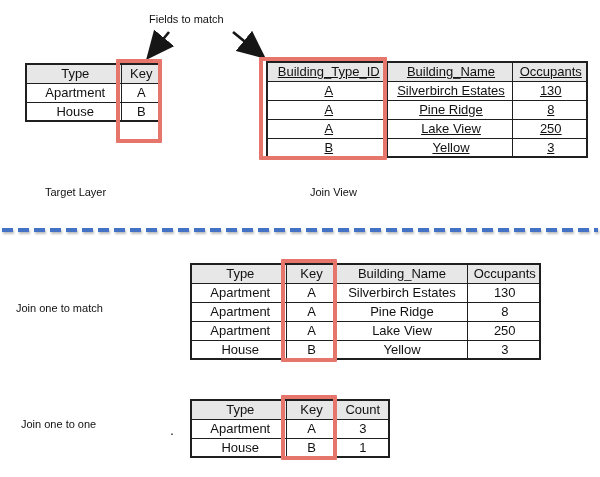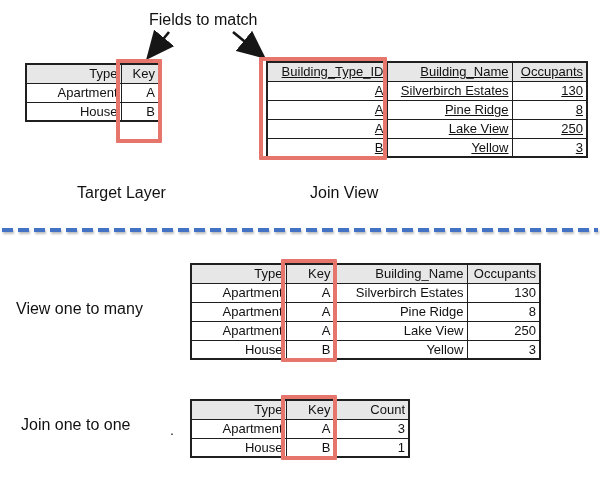--- a/index.html
+++ b/index.html
@@ -8,42 +8,42 @@
     --header-gray:#e8e7e7;
     --table-border:#1f1f1f;
     --ink:#111111;
   }
   html,body{margin:0;padding:0;background:#ffffff;}
   #canvas{
     position:relative;width:600px;height:477px;background:#ffffff;overflow:hidden;
     font-family:"Liberation Sans",sans-serif;color:var(--ink);
   }
   .abs{position:absolute;}
-  .label{font-size:16px;line-height:19px;white-space:nowrap;}
+  .label{font-size:11px;line-height:19px;white-space:nowrap;}
   .tbl{border-collapse:collapse;table-layout:fixed;font-size:13px;border:2px solid var(--table-border);}
   .tbl th,.tbl td{
     border:1px solid var(--table-border);
     padding:0 3px 0 6px;height:19px;line-height:17px;
-    font-weight:400;text-align:right;box-sizing:border-box;
+    font-weight:400;text-align:center;box-sizing:border-box;
     overflow:hidden;white-space:nowrap;
   }
   .tbl th{background:var(--header-gray);}
   
   .target-tbl th:nth-child(1){width:95px}
   .target-tbl th:nth-child(2){width:38px}
   .join-tbl th:nth-child(1){width:120px}
   .join-tbl th:nth-child(2){width:125px}
   .join-tbl th:nth-child(3){width:75px}
   .many-tbl th:nth-child(1){width:95px}
   .many-tbl th:nth-child(2){width:48px}
   .many-tbl th:nth-child(3){width:133px}
   .many-tbl th:nth-child(4){width:73px}
   .one-tbl th:nth-child(1){width:95px}
   .one-tbl th:nth-child(2){width:48px}
-  .one-tbl th:nth-child(3){width:75px}
+  .one-tbl th:nth-child(3){width:55px}
   .hl{
     position:absolute;border:4px solid var(--highlight-red);
     border-radius:1px;pointer-events:none;box-sizing:border-box;
   }
   .divider-svg{filter:drop-shadow(1px 2px 1px rgba(110,110,110,0.45));}
   .period{font-size:14px;line-height:14px;}
 </style>
 </head>
 <body>
 
@@ -108,28 +108,28 @@
         <td>B</td>
         <td>Yellow</td>
         <td>3</td>
       </tr>
     </tbody>
   </table>
 
   <div class="hl" style="left:116px;top:59px;width:46px;height:84px;"></div>
   <div class="hl" style="left:259px;top:57px;width:128px;height:103px;"></div>
 
-  <div class="abs label" style="left:45px;top:183px;margin-left:32px;">Target Layer</div>
+  <div class="abs label" style="left:45px;top:183px;">Target Layer</div>
   <div class="abs label" style="left:310px;top:183px;">Join View</div>
 
   <svg class="abs divider-svg" style="left:0;top:226px;" width="600" height="10">
     <line x1="2" y1="4" x2="598" y2="4" style="stroke:var(--divider-blue,#4472c4);" stroke-width="4" stroke-dasharray="11 5"></line>
   </svg>
 
-  <div class="abs label" style="left:16px;top:299px;">View one to many</div>
+  <div class="abs label" style="left:16px;top:299px;">Join one to match</div>
 
   <table class="tbl many-tbl abs" style="left:190px;top:263px;">
     <thead>
       <tr>
         <th>Type</th>
         <th>Key</th>
         <th>Building_Name</th>
         <th>Occupants</th>
       </tr>
     </thead>

